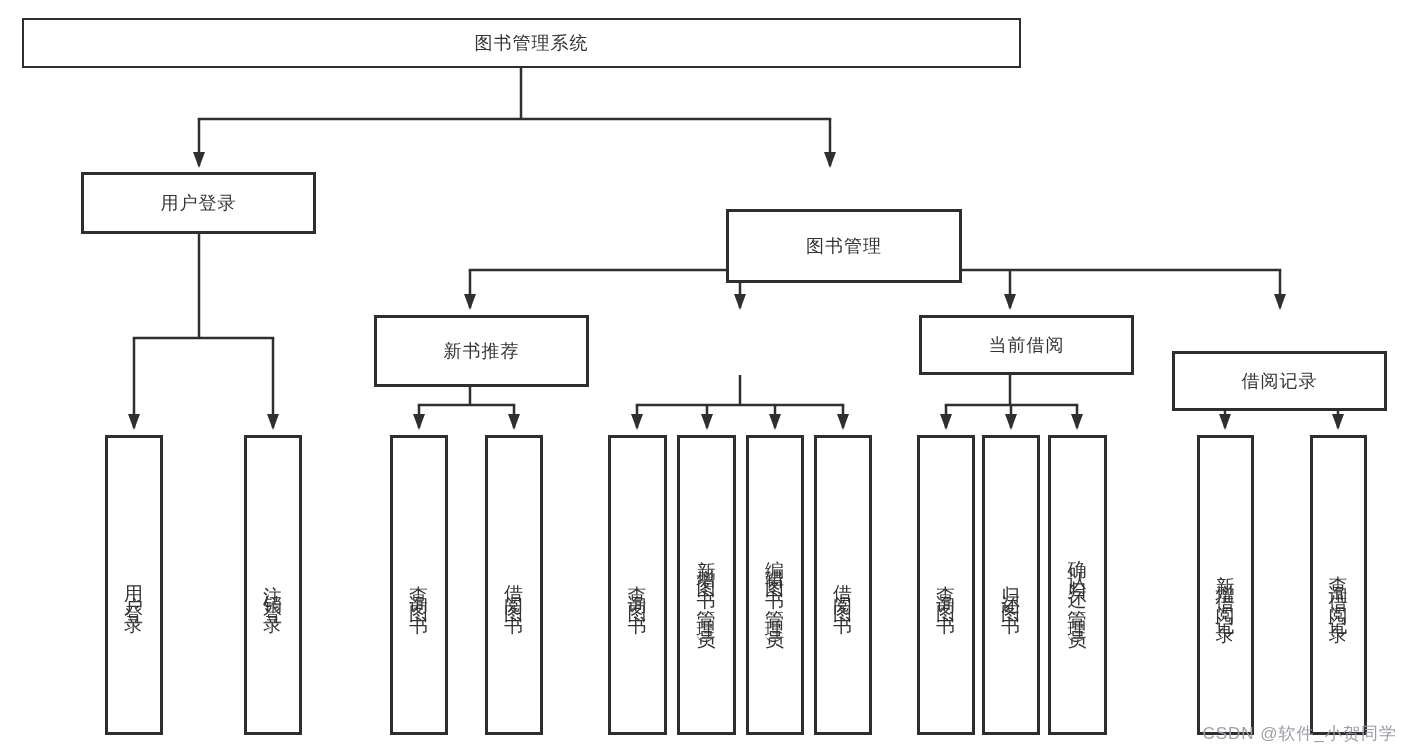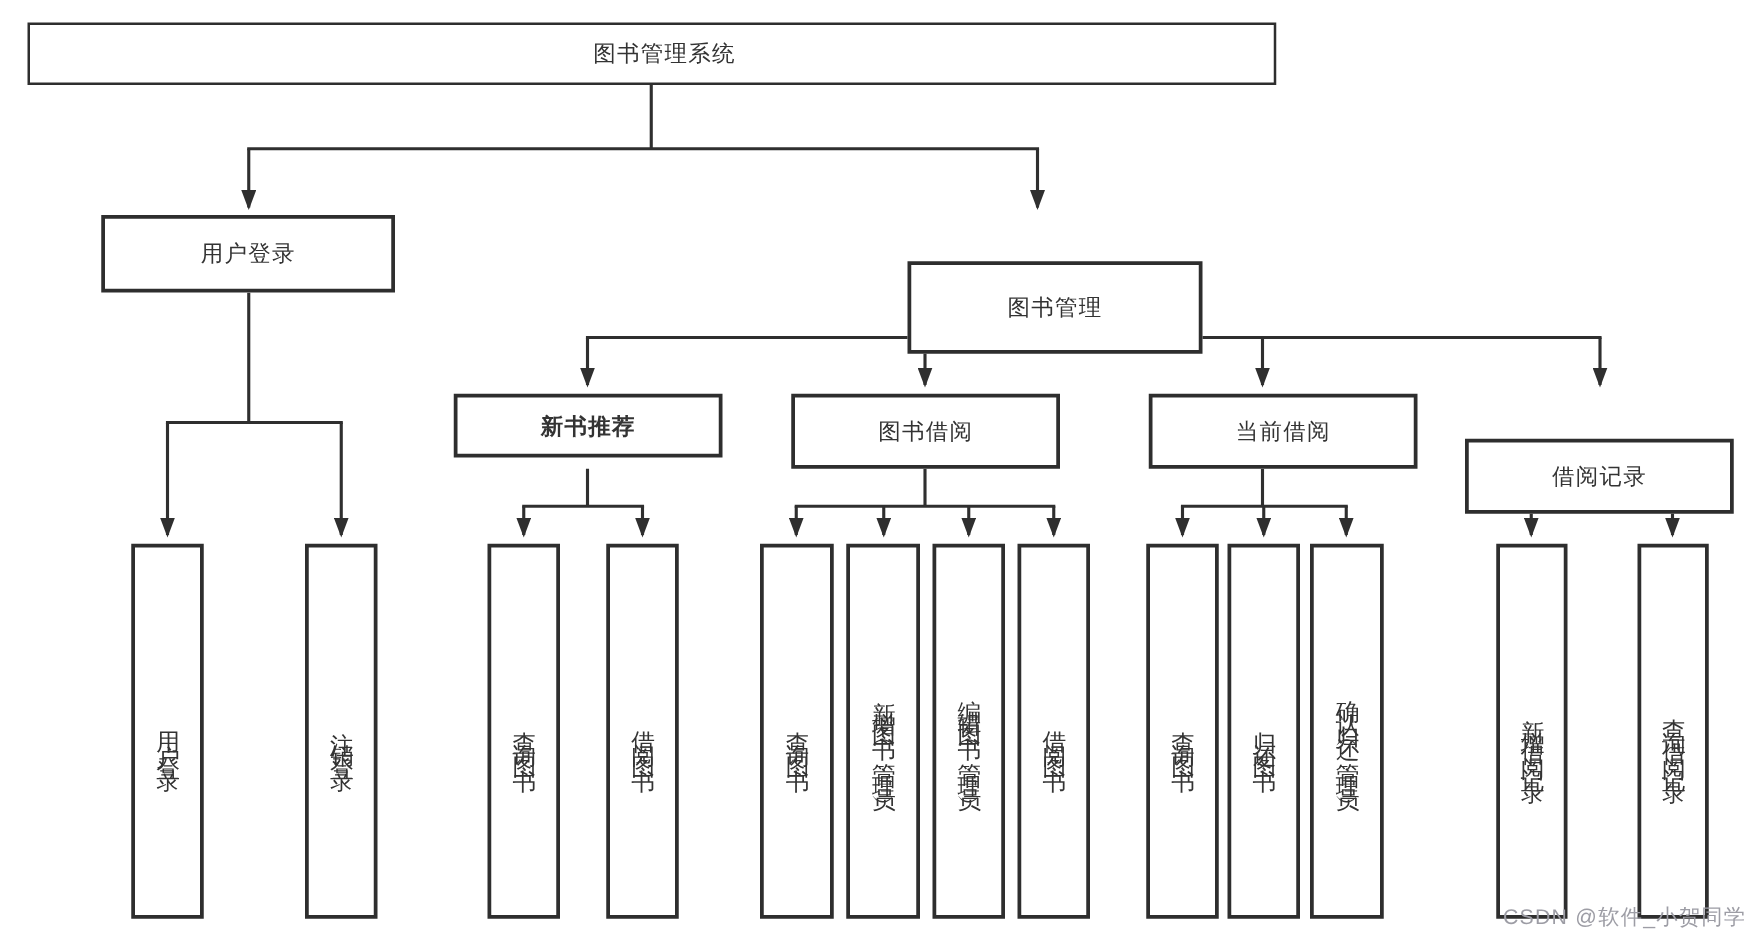--- a/index.html
+++ b/index.html
@@ -98,22 +98,21 @@
   </svg>
 
   <div class="node node-h node-root" style="left:22px;top:18px;width:999px;height:50px;">图书管理系统</div>
 
   <div class="node node-h" style="left:81px;top:172px;width:235px;height:62px;">用户登录</div>
   <div class="node node-h" style="left:726px;top:172px;width:236px;height:74px;margin-top:37px;">图书管理</div>
 
   <div class="node node-v" style="left:105px;top:435px;width:58px;height:300px;">用户登录</div>
   <div class="node node-v" style="left:244px;top:435px;width:58px;height:300px;">注销登录</div>
 
-  <div class="node node-h" style="left:363px;top:315px;width:215px;height:51px;font-weight:bold;">新书推荐</div>
-  <div class="node node-h" style="left:633px;top:315px;width:215px;height:60px;">图书借阅</div>
+  <div class="node node-h" style="left:374px;top:315px;width:215px;height:72px;">新书推荐</div>
   <div class="node node-h" style="left:903px;top:315px;width:215px;height:60px;margin-left:16px;">当前借阅</div>
   <div class="node node-h" style="left:1172px;top:315px;width:215px;height:60px;margin-top:36px;">借阅记录</div>
 
   <div class="node node-v" style="left:390px;top:435px;width:58px;height:300px;">查询图书</div>
   <div class="node node-v" style="left:485px;top:435px;width:58px;height:300px;">借阅图书</div>
 
   <div class="node node-v" style="left:608px;top:435px;width:59px;height:300px;">查询图书</div>
   <div class="node node-v" style="left:677px;top:435px;width:59px;height:300px;">新增图书（管理员）</div>
   <div class="node node-v" style="left:746px;top:435px;width:58px;height:300px;">编辑图书（管理员）</div>
   <div class="node node-v" style="left:814px;top:435px;width:58px;height:300px;">借阅图书</div>

